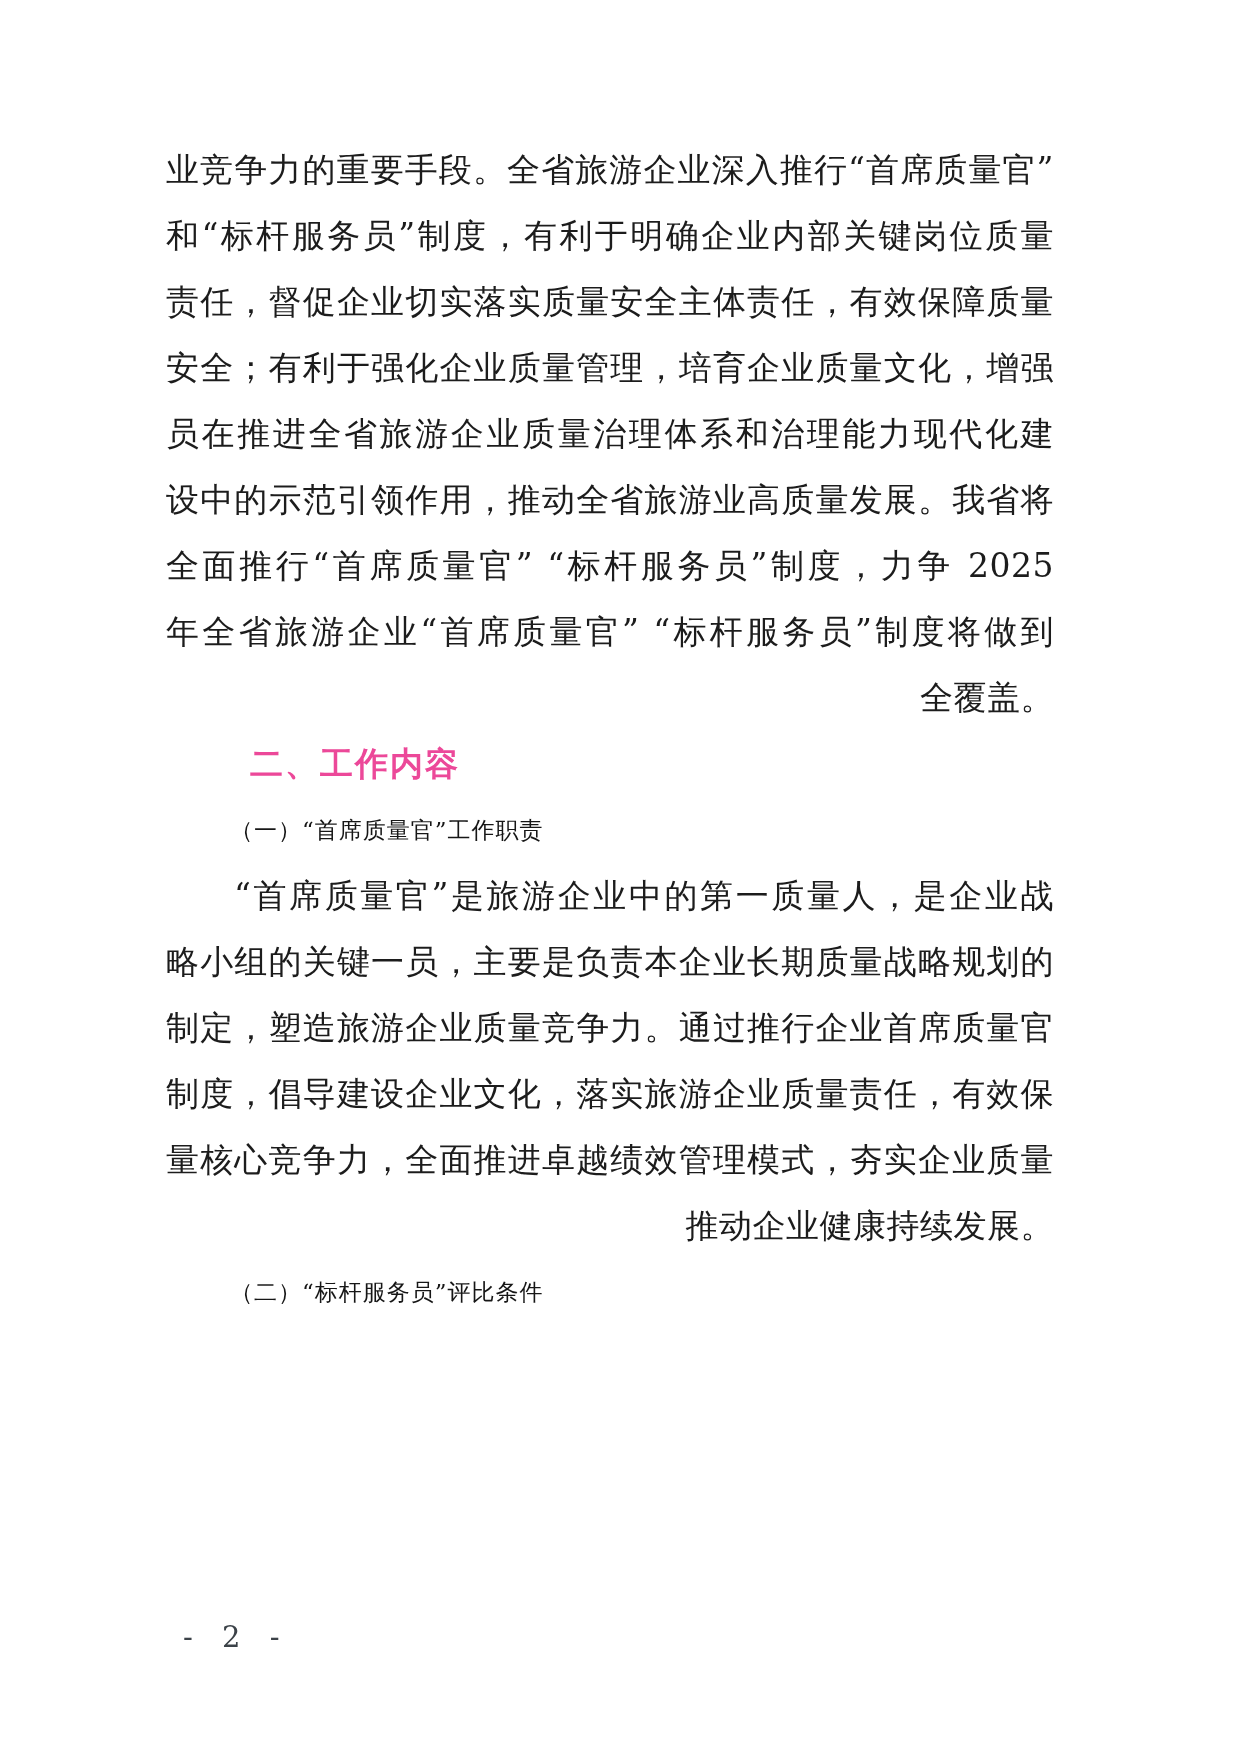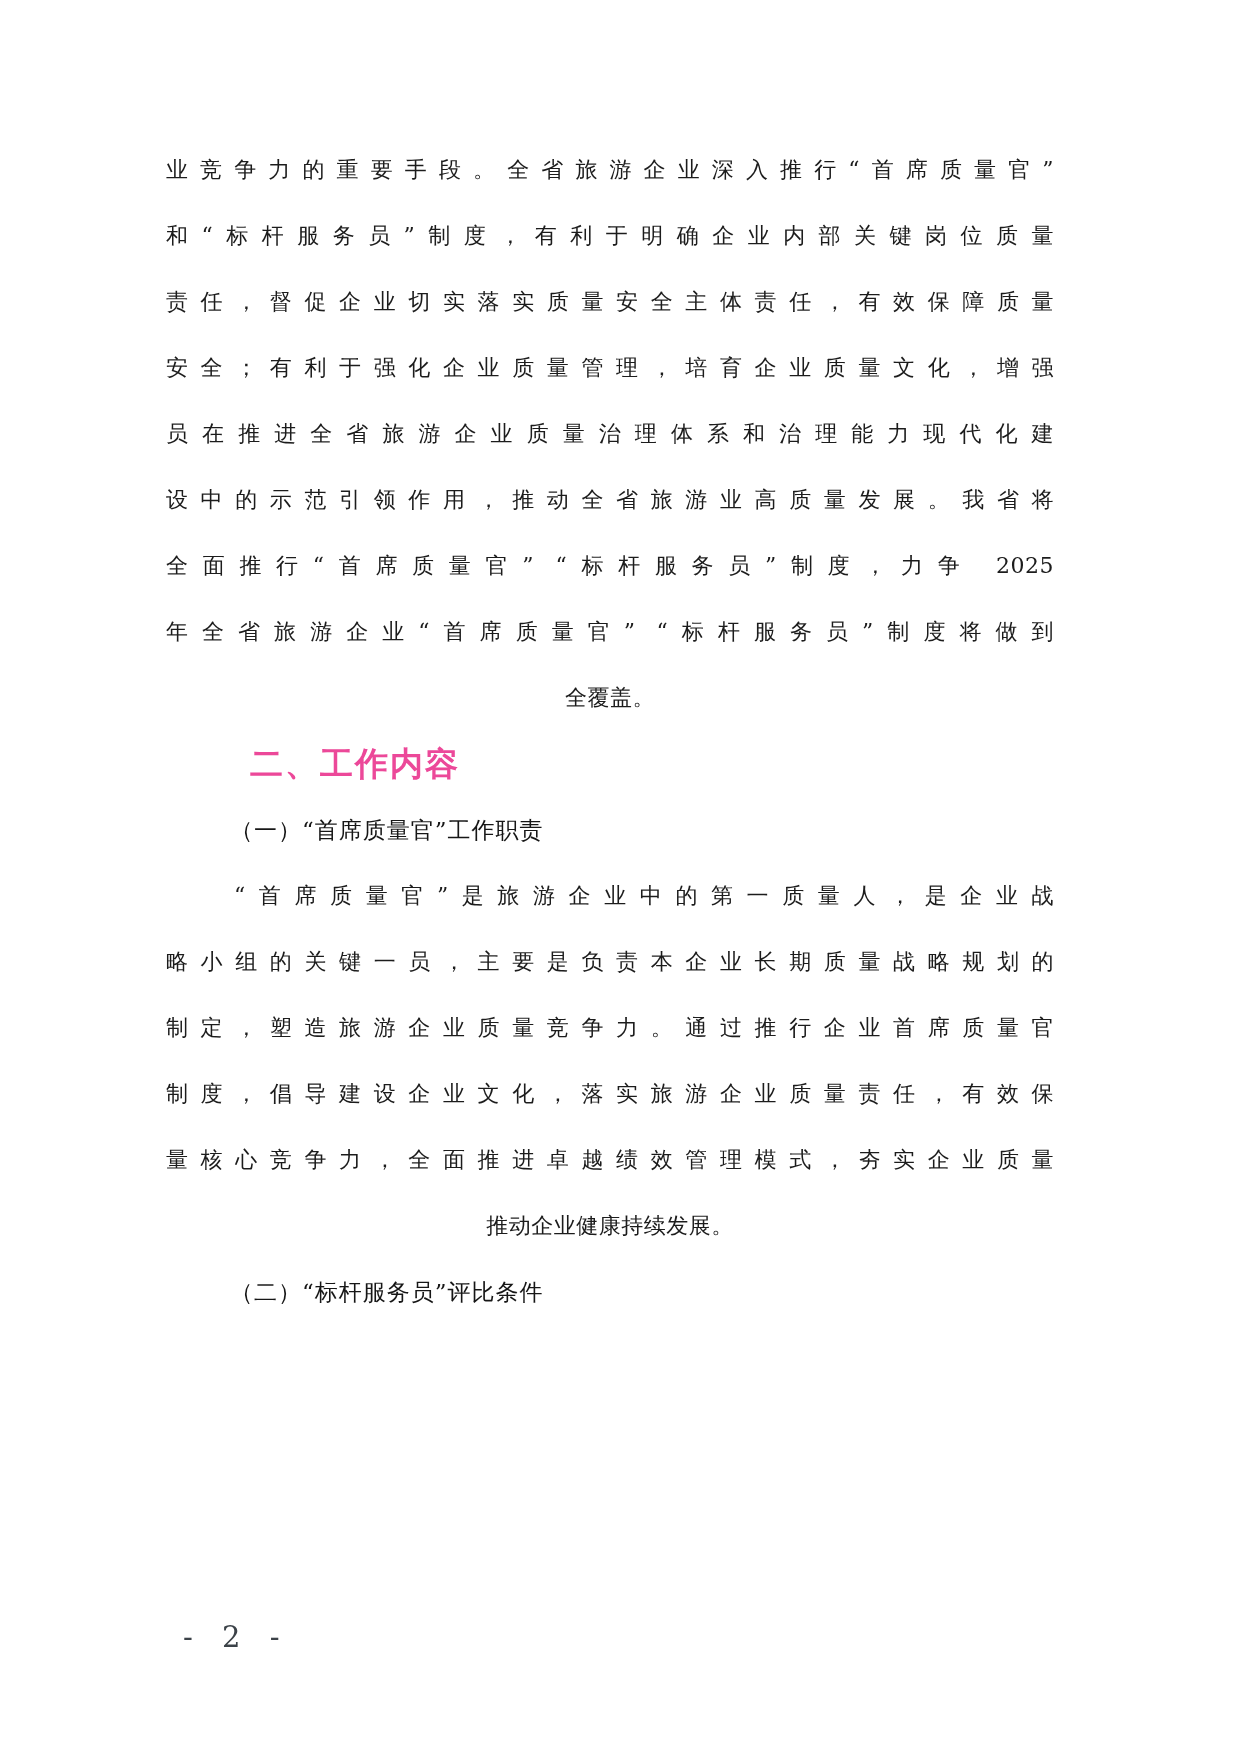--- a/index.html
+++ b/index.html
@@ -17,30 +17,30 @@
   }
   .content {
     position: absolute;
     left: 166px;
     top: 137px;
     width: 888px;
   }
   .line {
     height: 66px;
     line-height: 66px;
-    font-size: 22px;
+    font-size: 33px;
     color: #1c1c1c;
     letter-spacing: 0.5px;
   }
   .line.fill {
     text-align: justify;
     text-align-last: justify;
   }
   .line.last {
-    text-align: center;
+    text-align: right;
   }
   .line.indent {
     text-indent: 68px;
   }
   .section-heading {
     height: 66px;
     line-height: 66px;
     font-size: 33px;
     font-weight: bold;
     color: #ec4899;

